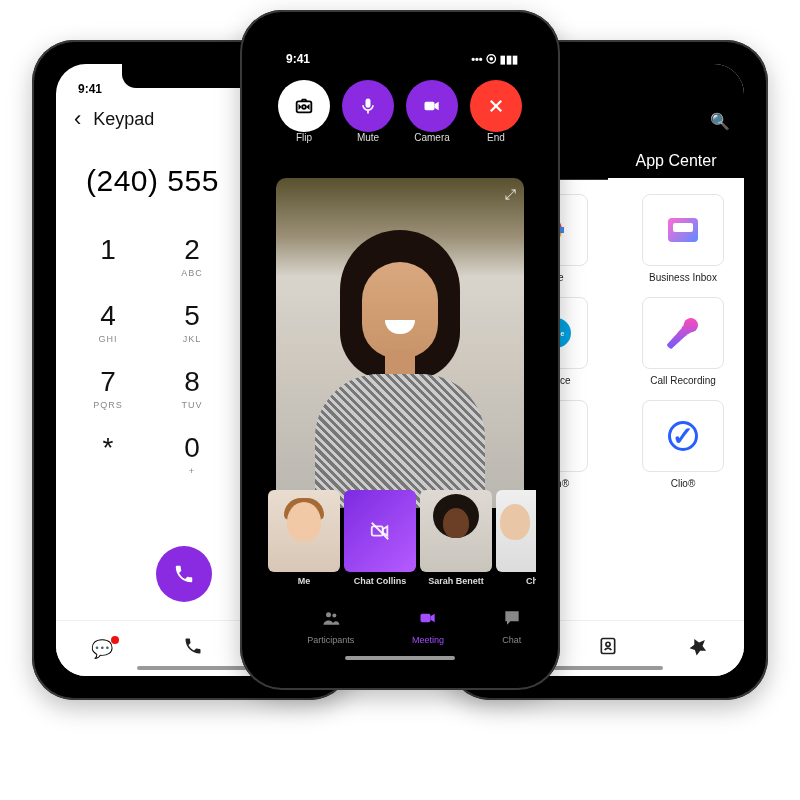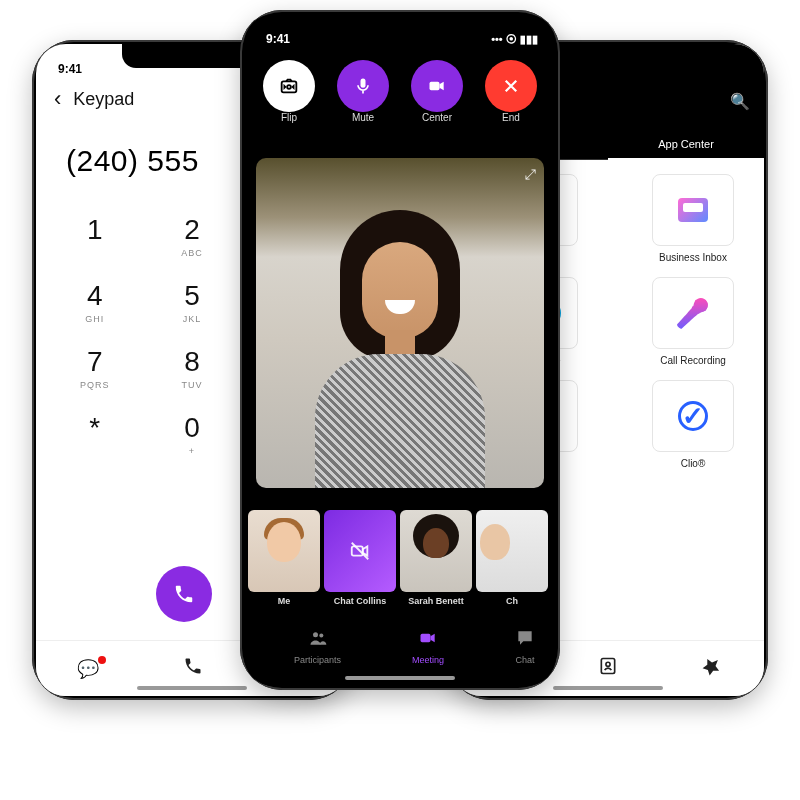--- a/index.html
+++ b/index.html
@@ -16,21 +16,21 @@
     width: 800px;
     height: 800px;
   }
   .phone {
     position: absolute;
     width: 320px;
     height: 660px;
     border-radius: 42px;
     background: #000;
     box-shadow: 0 8px 24px rgba(0,0,0,.25), inset 0 0 0 2px #3a3a3a;
-    padding: 4px;
+    padding: 24px;
   }
   .phone .screen {
     width: 100%;
     height: 100%;
     border-radius: 30px;
     overflow: hidden;
     position: relative;
     background: #fff;
   }
   .notch {
@@ -159,21 +159,21 @@
   .right-search {
     position: absolute;
     top: 48px; right: 14px;
     font-size: 16px;
     color: #666;
   }
   .right-tabs {
     position: absolute;
     bottom: 0; left: 0; right: 0;
     display: flex;
-    font-size: 11px;
+    font-size: 16px;
     color: #bbb;
   }
   .right-tabs div {
     flex: 1;
     text-align: center;
     padding: 8px 0;
     border-bottom: 1px solid #333;
   }
   .right-tabs .active { color: #fff; border-bottom: 2px solid #fff; }
   .app-grid {
@@ -603,21 +603,21 @@
             </div>
           <span class="call-label">Mute</span>
         </div>
         <div class="call-btn">
           <div class="call-circle c-purple">
               <svg width="20" height="20" viewBox="0 0 24 24" fill="white">
                 <rect x="3" y="7" width="12" height="10" rx="2"></rect>
                 <path d="M15 10l5-3v10l-5-3z"></path>
               </svg>
             </div>
-          <span class="call-label">Center</span>
+          <span class="call-label">Camera</span>
         </div>
         <div class="call-btn">
           <div class="call-circle c-red">
               <svg width="18" height="18" viewBox="0 0 24 24" stroke="white" stroke-width="3">
                 <path d="M5 5l14 14M19 5L5 19"></path>
               </svg>
             </div>
           <span class="call-label">End</span>
         </div>
       </div>

